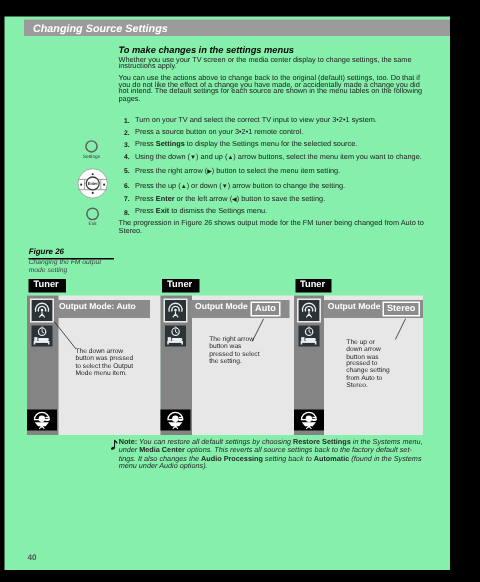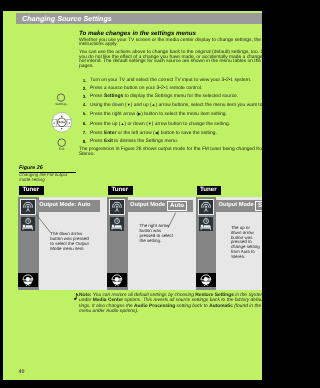--- a/index.html
+++ b/index.html
@@ -1,19 +1,19 @@
 <!DOCTYPE html>
 <html><head>
 <meta charset="utf-8">
 <title>Changing Source Settings</title>
 <style>
   html,body{margin:0;padding:0;}
   body{width:300px;height:388px;background:#000;overflow:hidden;
        font-family:"Liberation Sans",sans-serif;-webkit-font-smoothing:antialiased;text-rendering:geometricPrecision;}
-  .page{position:absolute;left:3px;top:11px;width:259px;height:369px;background:#bef264;overflow:hidden;}
+  .page{position:absolute;left:3px;top:11px;width:297px;height:369px;background:#86efac;overflow:hidden;}
 
   
   .headbar{position:absolute;left:12.5px;top:1.5px;right:0;height:11.5px;background:#9b9b9b;}
   .headbar .ht{position:absolute;left:6.5px;top:2.2px;font:italic bold 7.2px/1 "Liberation Sans",sans-serif;color:#fff;}
 
   
   .col{position:absolute;left:76px;top:19px;width:204px;}
   .sub{font:italic bold 6.2px/8px "Liberation Sans",sans-serif;color:#000;margin:0 0 0.5px 0;}
   .para{font:4.9px/4.65px "Liberation Sans",sans-serif;color:#1a1a1a;margin:0 0 3.1px 0;}
   .olist{margin:9px 0 0 0;padding:0;list-style:none;}

